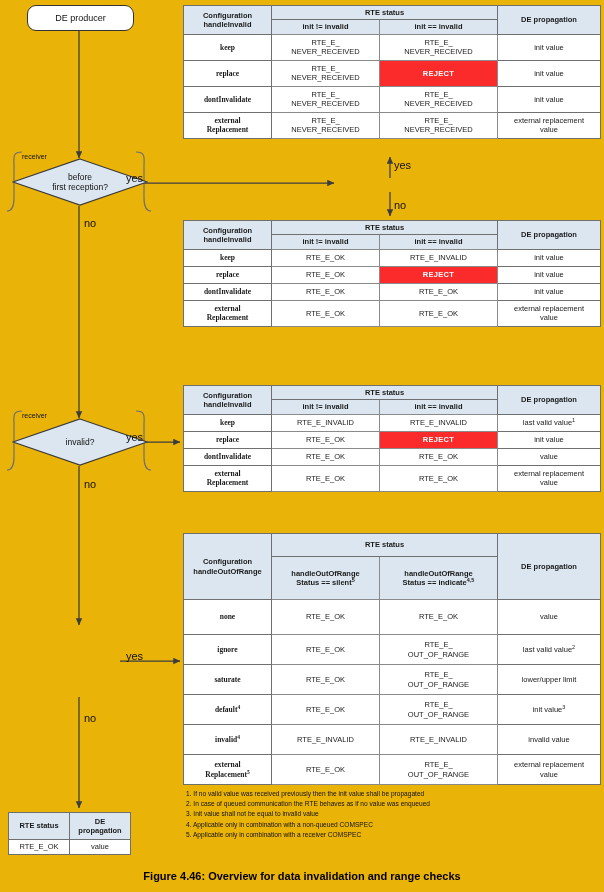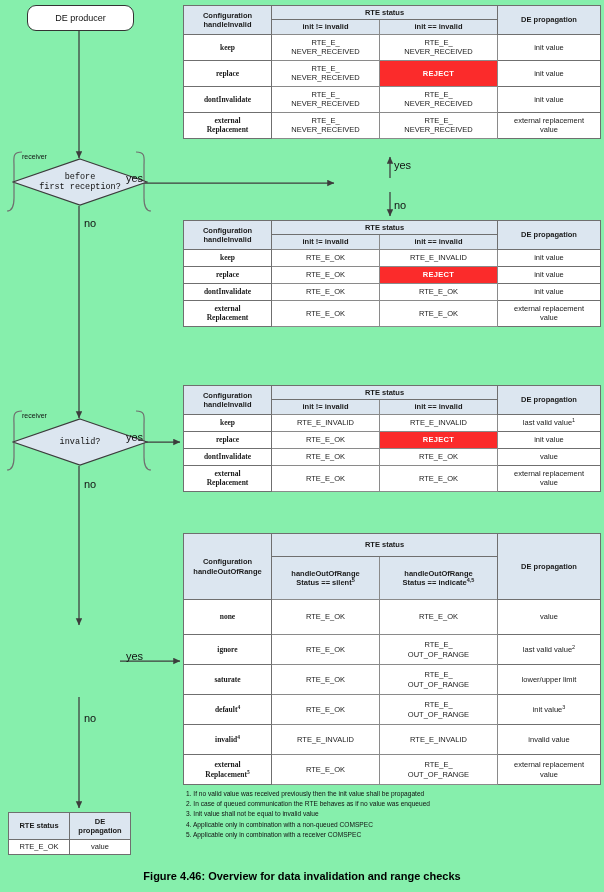--- a/index.html
+++ b/index.html
@@ -6,21 +6,21 @@
   body{
     font-family:"Liberation Sans", sans-serif;
     color:#1a1a1a;
     -webkit-font-smoothing:antialiased;
   }
   #page{
     position:relative;
     width:604px;
     height:892px;
     overflow:hidden;
-    background:#86efac;
+    background:#eab308;
   }
 
   
   .tbl{
     position:absolute;
     border-collapse:collapse;
     table-layout:fixed;
     background:#fff;
   }
   .tbl td,.tbl th{
@@ -66,21 +66,20 @@
   }
   .diamond{
     position:absolute;
     display:flex;
     align-items:center;
     justify-content:center;
     text-align:center;
     font-size:8.5px;
     line-height:1.2;
     color:#111;
-    font-family:Liberation Mono, monospace;
   }
   .diamond > .dlabel{position:relative;z-index:2;}
   .diamond svg{position:absolute;left:0;top:0;}
 
   .edge-label{
     position:absolute;
     font-size:11px;
     color:#111;
   }
   .bracket-label{

